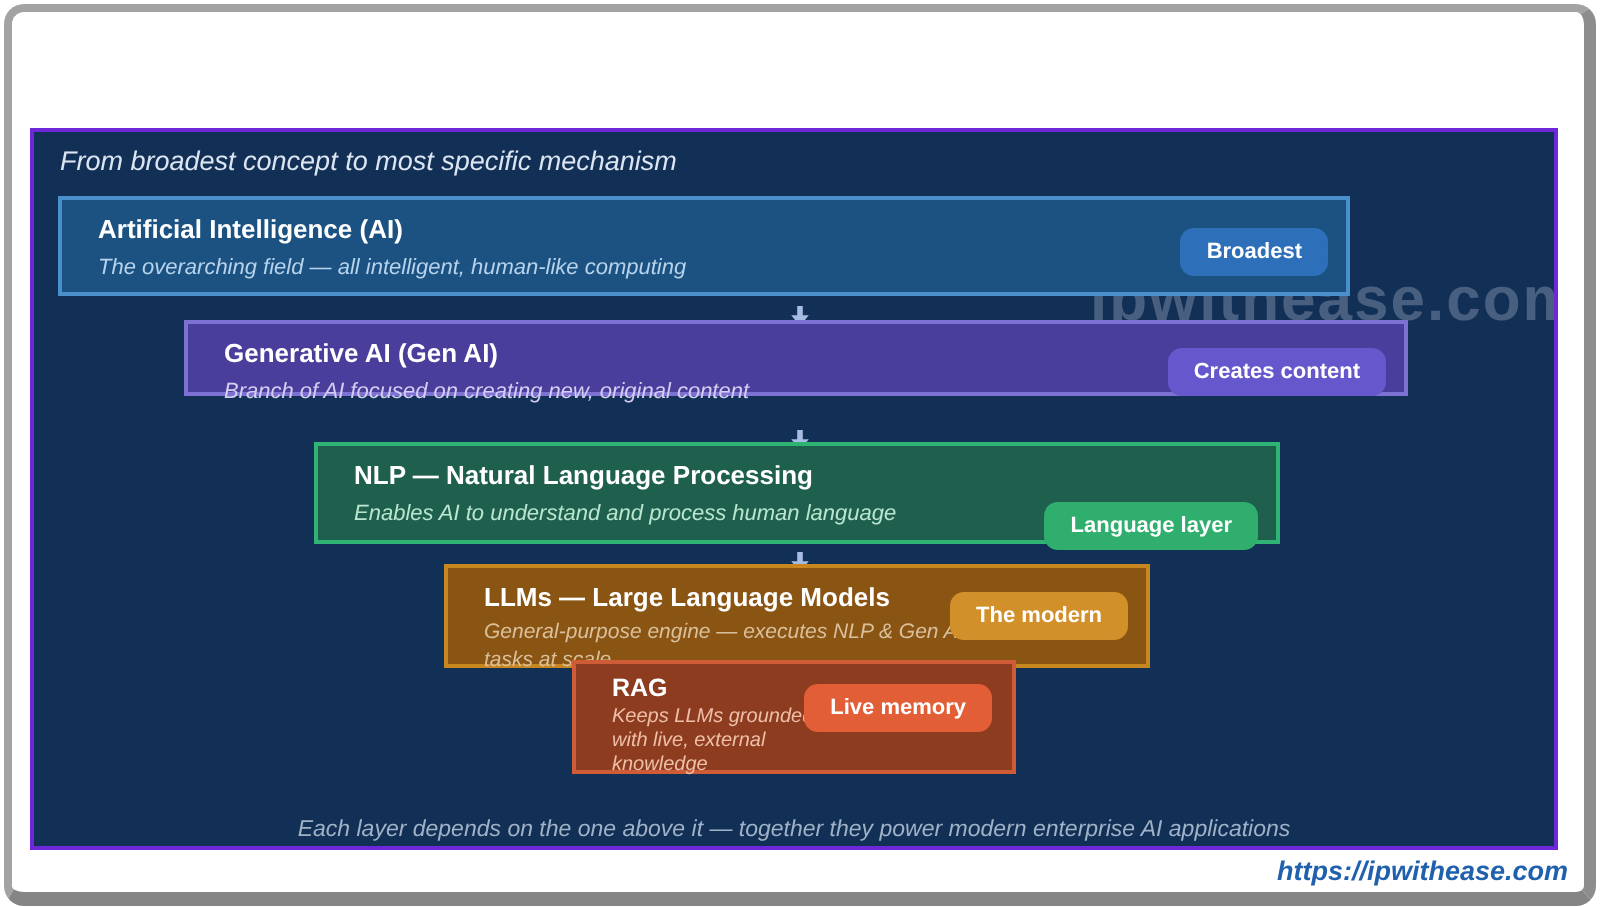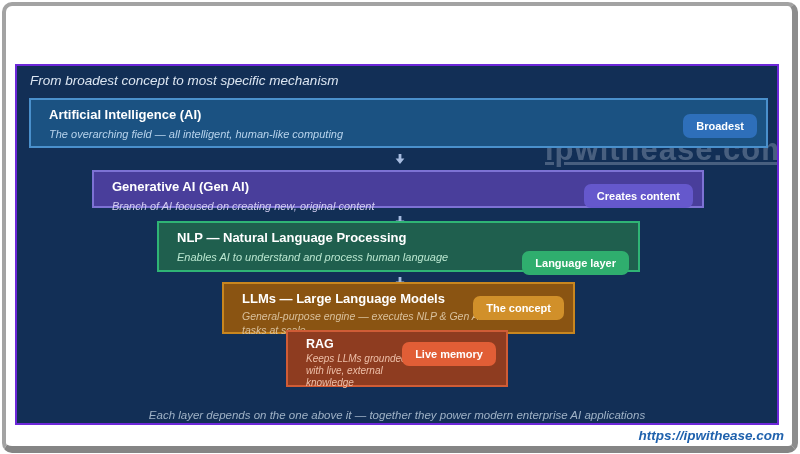--- a/index.html
+++ b/index.html
@@ -24,36 +24,36 @@
   .panel{
     position:absolute;left:15px;top:64px;width:764px;height:361px;
     background:var(--panel-bg,#122f56);border:2px solid #6d28d9;box-sizing:border-box;
     overflow:hidden;
   }
   .panel-subtitle{
     position:absolute;left:13px;top:7px;color:#dce6f2;font-style:italic;font-size:13.5px;
   }
   .watermark{
     position:absolute;left:528px;top:66px;font-size:31px;font-weight:bold;
-    color:rgba(200,210,222,0.30);letter-spacing:1px;white-space:nowrap;text-decoration:underline;
+    color:rgba(200,210,222,0.30);letter-spacing:1px;white-space:nowrap;
   }
   .layer{
     position:absolute;box-sizing:border-box;border:2px solid transparent;
     padding:7px 0 0 18px;
   }
   .layer .layer-title{color:#ffffff;font-weight:bold;font-size:13px;}
   .layer .layer-desc{font-style:italic;font-size:11px;margin-top:6px;}
   .badge{
     position:absolute;right:9px;top:12px;height:24px;line-height:24px;
     border-radius:7px;padding:0 13px;color:#fff;font-weight:bold;font-size:11px;
     white-space:nowrap;
   }
-  .l0{left:12px;top:32px;width:739px;height:50px;}
+  .l0{left:12px;top:32px;width:646px;height:50px;}
   .l0 .badge{top:14px;}
-  .l1{left:75px;top:104px;width:612px;height:38px;}
+  .l1{left:75px;top:94px;width:612px;height:38px;}
   .l2{left:140px;top:155px;width:483px;height:51px;}
   .l3{left:205px;top:216px;width:353px;height:52px;}
   .l3 .layer-desc{max-width:250px;font-size:10.5px;margin-top:4px;line-height:1.3;}
   .l4{left:269px;top:264px;width:222px;height:57px;padding-top:5px;}
   .l4 .layer-title{font-size:12.5px;}
   .l4 .layer-desc{max-width:108px;font-size:10px;margin-top:2px;line-height:1.22;}
   .l4 .badge{top:10px;right:10px;}
   .arrow{position:absolute;left:378px;width:10px;height:10px;color:var(--arrow-color,#a7bce0);}
   .a1{top:84px;}.a2{top:146px;}.a3{top:207px;}.a4{top:268px;}
   .footer-caption{
@@ -107,21 +107,21 @@
 
     <div class="arrow a3">
       <svg width="10" height="10" viewBox="0 0 10 10">
           <path d="M3.6 0 h2.8 v4.6 h3 L5 10 L0.6 4.6 h3 Z" fill="currentColor"></path>
         </svg>
     </div>
 
     <div class="layer l3" style="background: rgb(138, 84, 18); border-color: rgb(200, 134, 31);">
       <div class="layer-title">LLMs — Large Language Models</div>
       <div class="layer-desc" style="color: rgb(217, 192, 156);">General-purpose engine — executes NLP &amp; Gen AI tasks at scale</div>
-      <div class="badge" style="background: rgb(209, 144, 42);">The concept</div>
+      <div class="badge" style="background: rgb(209, 144, 42);">The modern</div>
     </div>
 
     <div class="arrow a4">
       <svg width="10" height="10" viewBox="0 0 10 10">
           <path d="M3.6 0 h2.8 v4.6 h3 L5 10 L0.6 4.6 h3 Z" fill="currentColor"></path>
         </svg>
     </div>
 
     <div class="layer l4" style="background: rgb(142, 60, 32); border-color: rgb(207, 92, 54);">
       <div class="layer-title">RAG</div>

